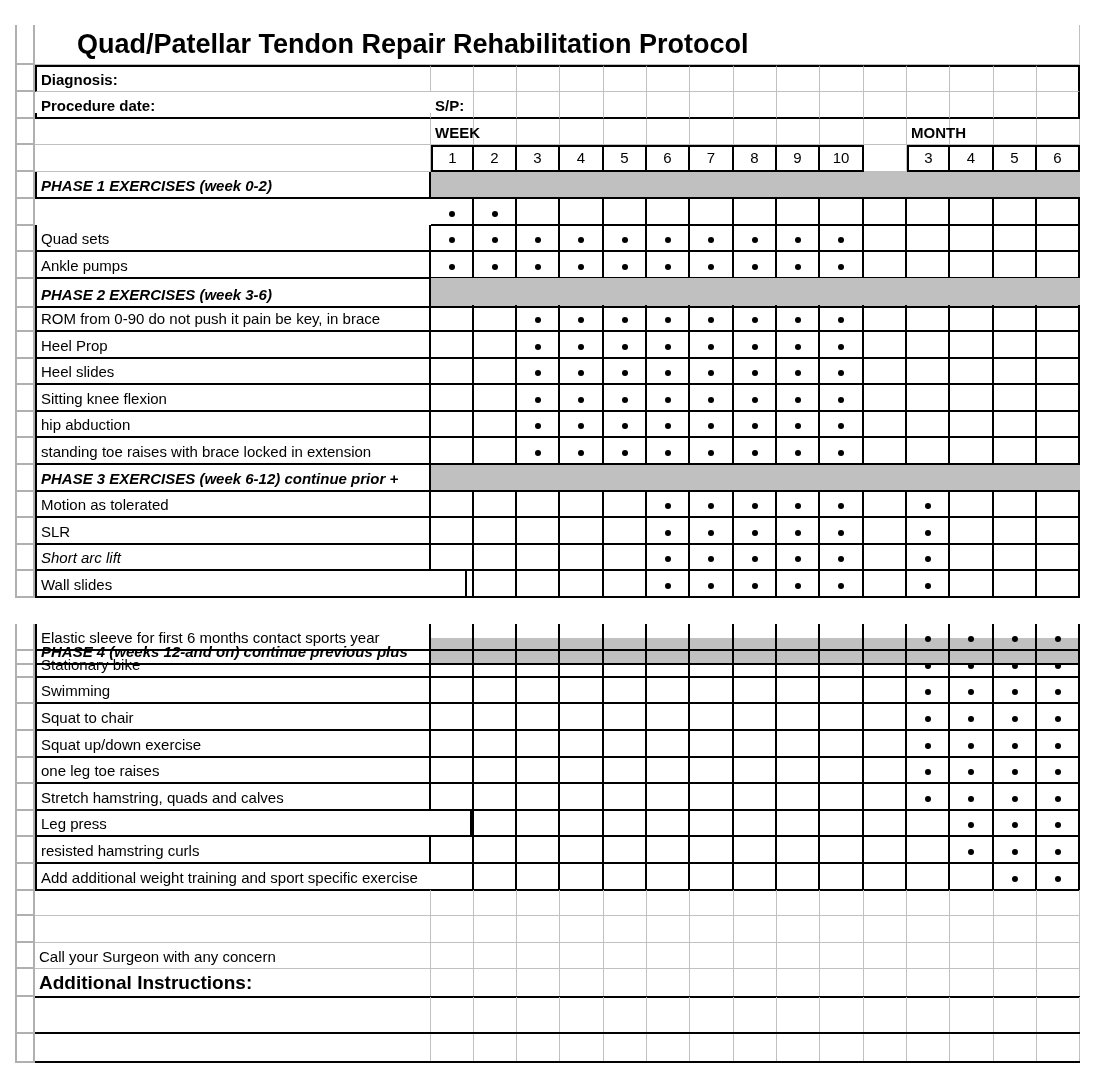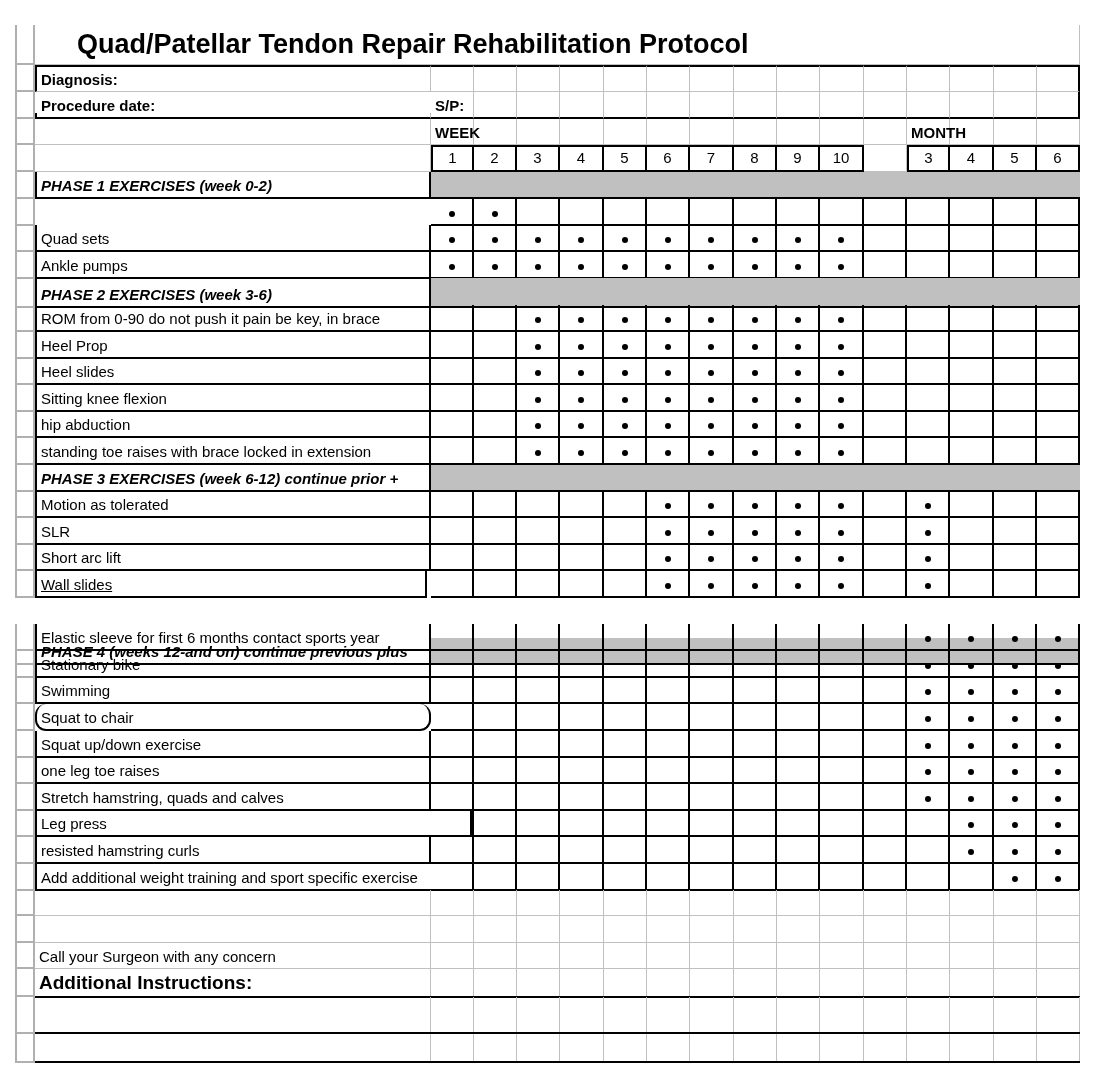--- a/index.html
+++ b/index.html
@@ -483,21 +483,21 @@
         <span></span>
       </div>
       <div class="cell b dot" style="left: 849px; width: 43px;"></div>
       <div class="cell b dot" style="left: 892px; width: 43px;">
         <span></span>
       </div>
       <div class="cell b dot" style="left: 935px; width: 44px;"></div>
       <div class="cell b dot" style="left: 979px; width: 43px;"></div>
       <div class="cell b dot" style="left: 1022px; width: 43px;"></div>
     </div>
-    <div class="row" style="top: 519px; height: 27px;">
+    <div class="row" style="top: 519px; height: 27px; font-style: italic;">
       <div class="rh"></div>
       <div class="cell b lbl" style="left: 20px; width: 396px; border-left: 2px solid rgb(0, 0, 0);">Short arc lift</div>
       <div class="cell b dot" style="left: 416px; width: 43px;"></div>
       <div class="cell b dot" style="left: 459px; width: 43px;"></div>
       <div class="cell b dot" style="left: 502px; width: 43px;"></div>
       <div class="cell b dot" style="left: 545px; width: 44px;"></div>
       <div class="cell b dot" style="left: 589px; width: 43px;"></div>
       <div class="cell b dot" style="left: 632px; width: 43px;">
         <span></span>
       </div>
@@ -516,21 +516,21 @@
       <div class="cell b dot" style="left: 849px; width: 43px;"></div>
       <div class="cell b dot" style="left: 892px; width: 43px;">
         <span></span>
       </div>
       <div class="cell b dot" style="left: 935px; width: 44px;"></div>
       <div class="cell b dot" style="left: 979px; width: 43px;"></div>
       <div class="cell b dot" style="left: 1022px; width: 43px;"></div>
     </div>
     <div class="row" style="top: 546px; height: 27px;">
       <div class="rh"></div>
-      <div class="cell b lbl" style="left: 20px; width: 392px; border-left: 2px solid rgb(0, 0, 0); text-decoration: underline;">Wall slides</div>
+      <div class="cell b lbl" style="left: 20px; width: 432px; border-left: 2px solid rgb(0, 0, 0);">Wall slides</div>
       <div class="cell b dot" style="left: 416px; width: 43px;"></div>
       <div class="cell b dot" style="left: 459px; width: 43px;"></div>
       <div class="cell b dot" style="left: 502px; width: 43px;"></div>
       <div class="cell b dot" style="left: 545px; width: 44px;"></div>
       <div class="cell b dot" style="left: 589px; width: 43px;"></div>
       <div class="cell b dot" style="left: 632px; width: 43px;">
         <span></span>
       </div>
       <div class="cell b dot" style="left: 675px; width: 44px;">
         <span></span>
@@ -633,21 +633,21 @@
       </div>
       <div class="cell b dot" style="left: 979px; width: 43px;">
         <span></span>
       </div>
       <div class="cell b dot" style="left: 1022px; width: 43px;">
         <span></span>
       </div>
     </div>
     <div class="row" style="top: 679px; height: 27px;">
       <div class="rh"></div>
-      <div class="cell b lbl" style="left: 20px; width: 396px; border-left: 2px solid rgb(0, 0, 0); border-radius: 11px;">Squat to chair</div>
+      <div class="cell b lbl" style="left: 20px; width: 396px; border-left: 2px solid rgb(0, 0, 0);">Squat to chair</div>
       <div class="cell b dot" style="left: 416px; width: 43px;"></div>
       <div class="cell b dot" style="left: 459px; width: 43px;"></div>
       <div class="cell b dot" style="left: 502px; width: 43px;"></div>
       <div class="cell b dot" style="left: 545px; width: 44px;"></div>
       <div class="cell b dot" style="left: 589px; width: 43px;"></div>
       <div class="cell b dot" style="left: 632px; width: 43px;"></div>
       <div class="cell b dot" style="left: 675px; width: 44px;"></div>
       <div class="cell b dot" style="left: 719px; width: 43px;"></div>
       <div class="cell b dot" style="left: 762px; width: 43px;"></div>
       <div class="cell b dot" style="left: 805px; width: 44px;"></div>

